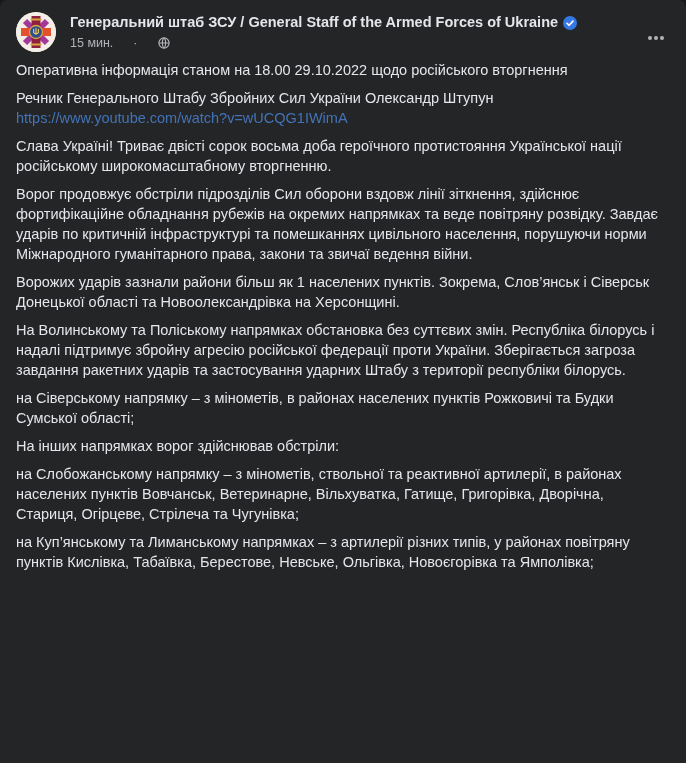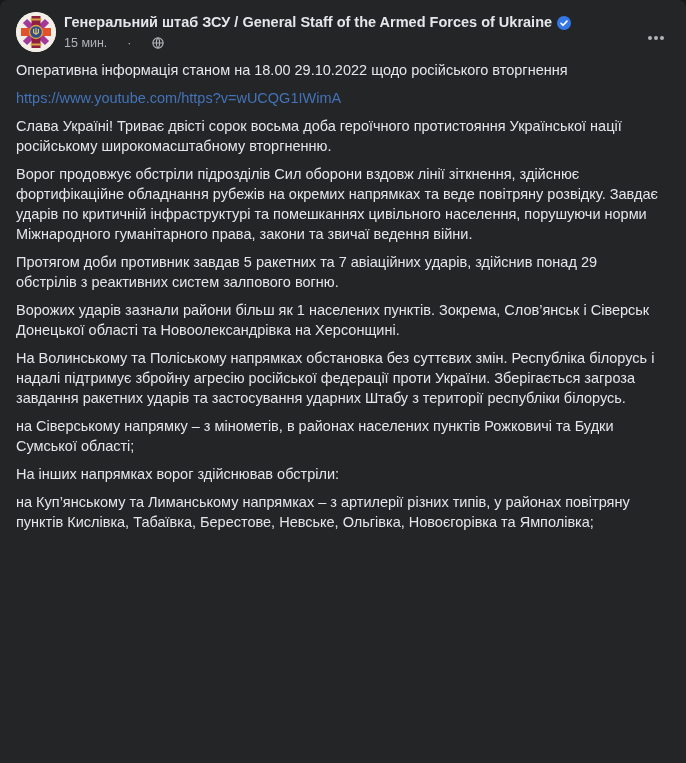--- a/index.html
+++ b/index.html
@@ -28,21 +28,21 @@
     display:flex;
     align-items:flex-start;
     padding:12px 16px 0 16px;
   }
   .avatar{
     width:40px;height:40px;flex:0 0 40px;
     border-radius:50%;overflow:hidden;cursor:pointer;
     background:#f3efe7;
   }
   .avatar svg{display:block;width:40px;height:40px;}
-  .header-text{margin-left:8px;min-width:0;padding-top:1px;}
+  .header-text{margin-left:14px;min-width:0;padding-top:1px;}
   .name-row{
     display:flex;align-items:center;gap:5px;
     font-size:14.5px;font-weight:700;line-height:19px;
     color:var(--text-primary);cursor:pointer;white-space:nowrap;
   }
   .verified-badge{display:inline-flex;align-items:center;flex:0 0 auto;}
   .meta-row{
     display:flex;align-items:center;gap:20px;
     margin-top:3px;font-size:12.5px;line-height:16px;
     color:var(--text-secondary);
@@ -116,24 +116,24 @@
     <div class="more-btn" title="">
       <span class="dot"></span>
       <span class="dot"></span>
       <span class="dot"></span>
     </div>
 
   </div>
 
   <div class="post-body" id="post-body">
       <div class="paragraph"><span>Оперативна інформація станом на 18.00 29.10.2022 щодо російського вторгнення</span></div>
-      <div class="paragraph"><a class="post-link" href="#">https://www.youtube.com/https?v=wUCQG1IWimA</a></div>
+      <div class="paragraph"><span>Речник Генерального Штабу Збройних Сил України Олександр Штупун</span><a class="post-link" href="#">https://www.youtube.com/watch?v=wUCQG1IWimA</a></div>
       <div class="paragraph"><span>Слава Україні! Триває двісті сорок восьма доба героїчного протистояння Української нації російському широкомасштабному вторгненню.</span></div>
       <div class="paragraph"><span>Ворог продовжує обстріли підрозділів Сил оборони вздовж лінії зіткнення, здійснює фортифікаційне обладнання рубежів на окремих напрямках та веде повітряну розвідку. Завдає ударів по критичній інфраструктурі та помешканнях цивільного населення, порушуючи норми Міжнародного гуманітарного права, закони та звичаї ведення війни.</span></div>
-      <div class="paragraph"><span>Протягом доби противник завдав 5 ракетних та 7 авіаційних ударів, здійснив понад 29 обстрілів з реактивних систем залпового вогню.</span></div>
       <div class="paragraph"><span>Ворожих ударів зазнали райони більш як 1 населених пунктів. Зокрема, Слов’янськ і Сіверськ Донецької області та Новоолександрівка на Херсонщині.</span></div>
       <div class="paragraph"><span>На Волинському та Поліському напрямках обстановка без суттєвих змін. Республіка білорусь і надалі підтримує збройну агресію російської федерації проти України. Зберігається загроза завдання ракетних ударів та застосування ударних Штабу з території республіки білорусь.</span></div>
       <div class="paragraph"><span>на Сіверському напрямку – з мінометів, в районах населених пунктів Рожковичі та Будки Сумської області;</span></div>
       <div class="paragraph"><span>На інших напрямках ворог здійснював обстріли:</span></div>
+      <div class="paragraph"><span>на Слобожанському напрямку – з мінометів, ствольної та реактивної артилерії, в районах населених пунктів Вовчанськ, Ветеринарне, Вільхуватка, Гатище, Григорівка, Дворічна, Стариця, Огірцеве, Стрілеча та Чугунівка;</span></div>
       <div class="paragraph"><span>на Куп’янському та Лиманському напрямках – з артилерії різних типів, у районах повітряну пунктів Кислівка, Табаївка, Берестове, Невське, Ольгівка, Новоєгорівка та Ямполівка;</span></div>
     </div>
 
 </div>
 
 </body></html>

